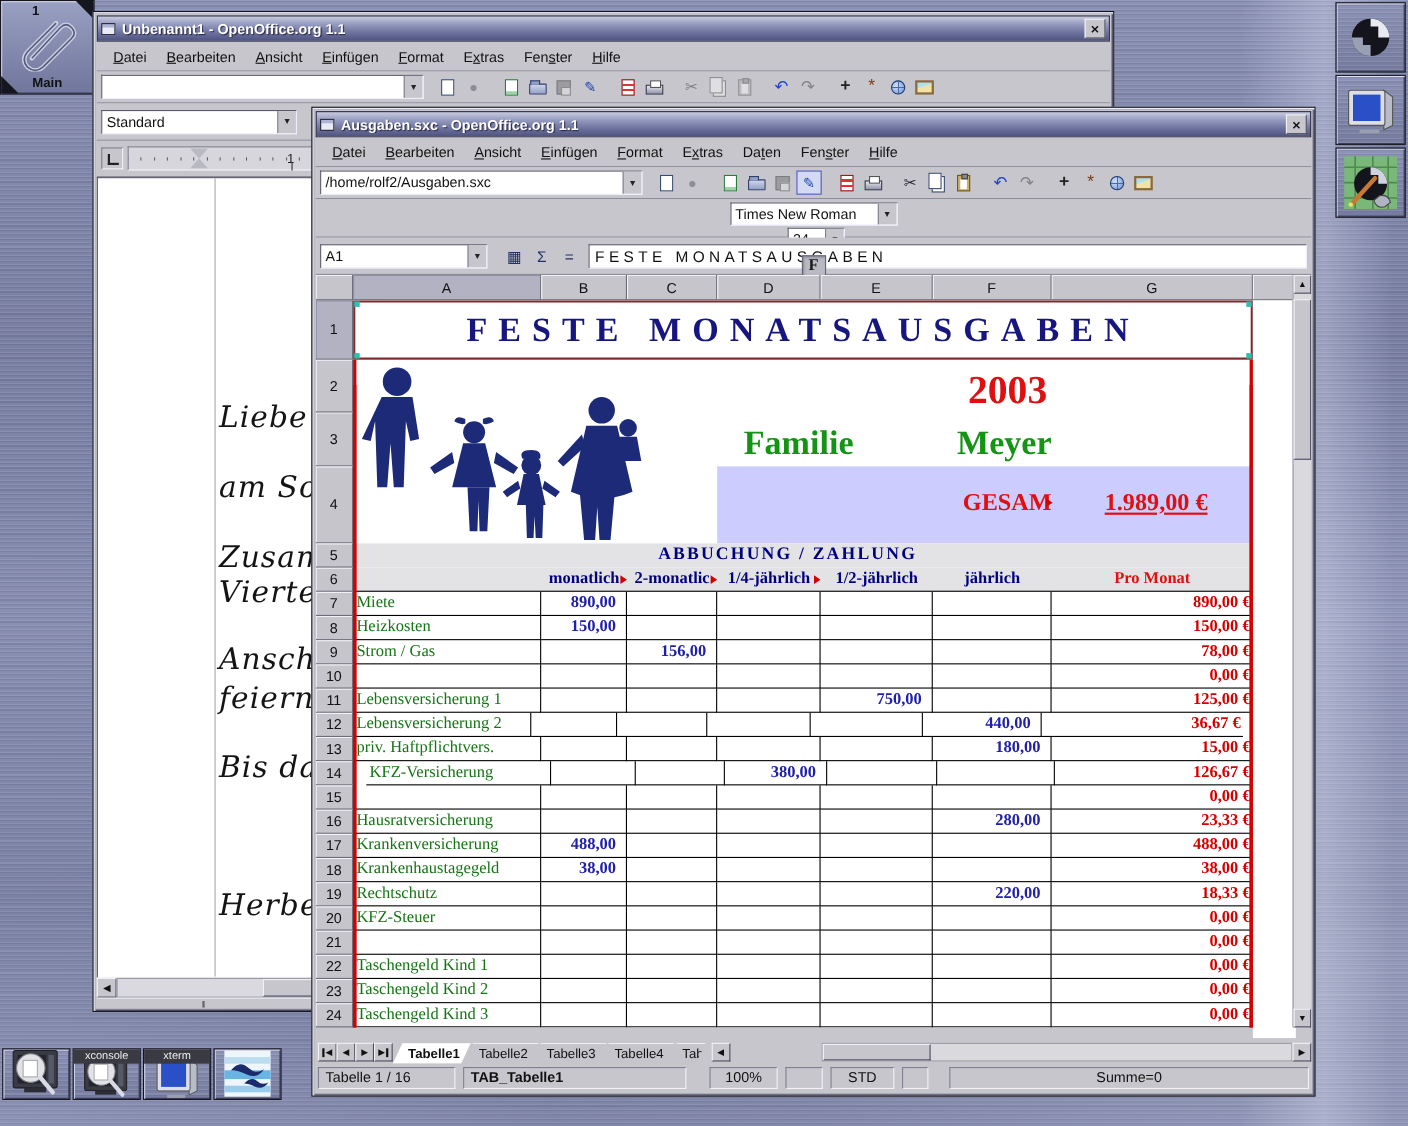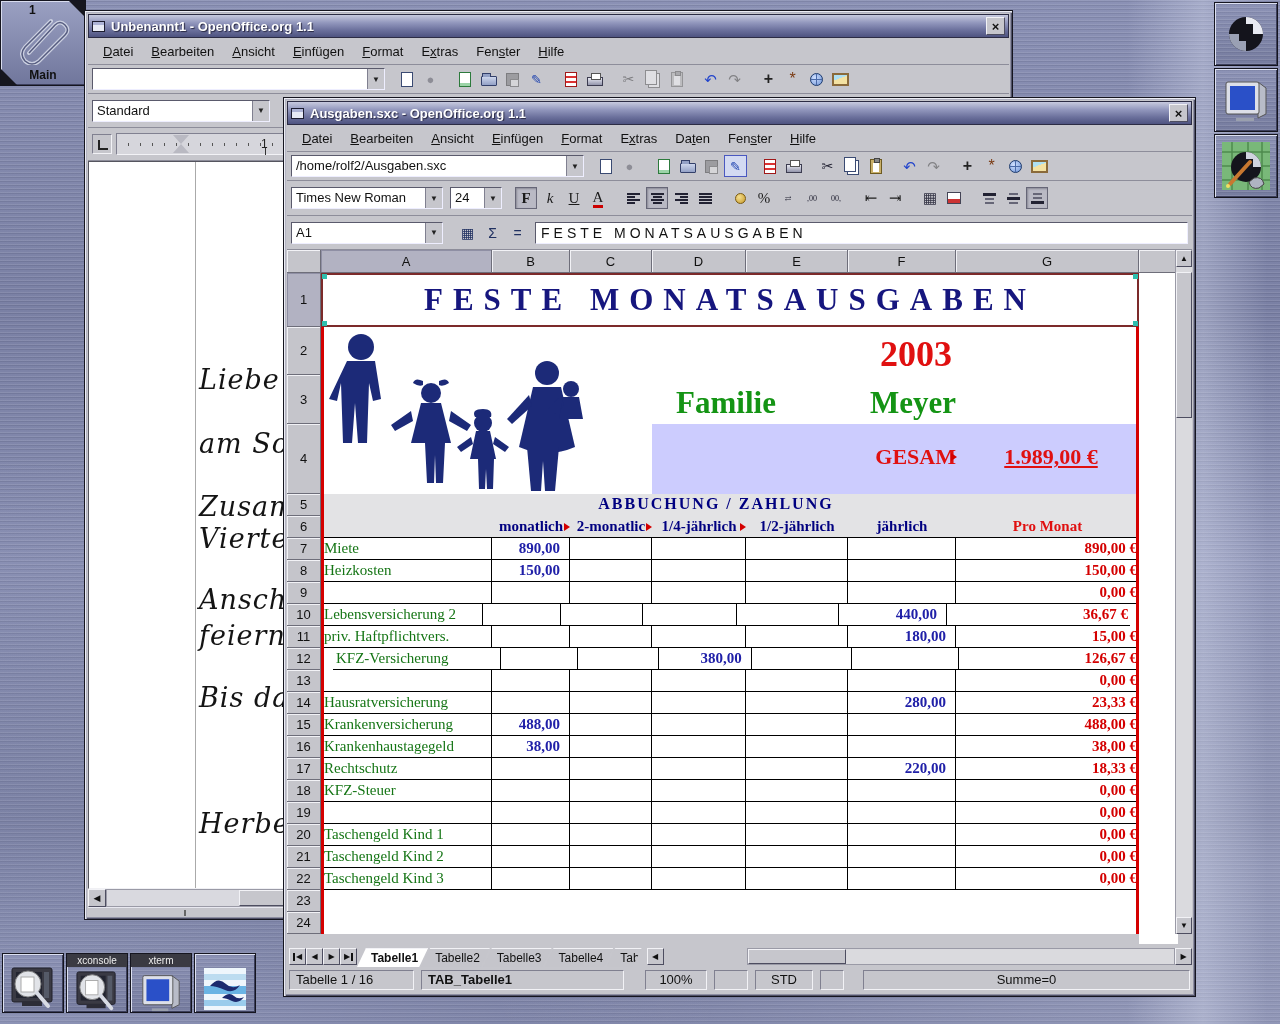--- a/index.html
+++ b/index.html
@@ -119,21 +119,21 @@
   .wtrack { flex:1; position:relative; background:#d9d9df; border:1px solid #9a9aa6; }
   .wthumb { position:absolute; left:132px; top:0; bottom:0; width:420px; background:#c6c6cc;
     border:1px solid; border-color:#f2f2f6 #4d4d60 #4d4d60 #f2f2f6; }
   .wstatus { height:9px; background:#c6c6cc; border-top:1px solid #e8e8f0; position:relative; }
   .wstatus::after { content:""; position:absolute; left:96px; top:2px; width:2px; height:6px; background:#666; }
 
   
   #calc-win { left:283px; top:97px; width:913px; height:900px; }
   #calc-win .inner { position:relative; width:100%; height:100%; display:flex; flex-direction:column; }
   .c-url { width:293px; margin-right:8px; }
-  .objbar { height:35px; }
+  .objbar { height:35px;flex-direction:column; }
   .font-combo { width:152px; } .size-combo { width:52px; margin-left:5px; }
   .fmtbtn { width:22px; height:22px; display:flex; align-items:center; justify-content:center;
     font-family:"Liberation Serif","DejaVu Serif",serif; font-size:15px; color:#1a1a1a;
     border:1px solid transparent; position:relative; }
   .fmtbtn.pressed { border:1px solid #667; background:#b9b9c4; box-shadow:inset 1px 1px 2px #8a8a96; }
   .fb-b { font-weight:bold; } .fb-i { font-style:italic; } .fb-u { text-decoration:underline; }
   .fb-a { border-bottom:0; }
   .fb-a .ltr { border-bottom:3px solid #c00; line-height:1; }
   .bars { display:block; width:13px; height:11px; background-repeat:no-repeat; }
   .al-l { background-image:linear-gradient(#223,#223),linear-gradient(#223,#223),linear-gradient(#223,#223),linear-gradient(#223,#223);
@@ -259,21 +259,21 @@
   .tri-bl { position:absolute; left:0; bottom:0; width:0; height:0; border-right:16px solid transparent; border-bottom:16px solid #16161e; }
   .pager svg { position:absolute; left:14px; top:12px; }
 
   .wharf { position:absolute; right:2px; top:2px; display:flex; flex-direction:column; gap:2px; }
   .wtile { width:64px; height:64px; position:relative;
     background:repeating-linear-gradient(180deg, rgba(255,255,255,.10) 0 1px, rgba(20,24,48,.08) 1px 2px, rgba(255,255,255,0) 2px 4px), linear-gradient(180deg,#8d93b6,#767c9f);
     border:1px solid #15151f; box-shadow:inset 1px 1px 0 #dde1f2, inset -1px -1px 0 #3c3f5c;
     display:flex; align-items:center; justify-content:center; }
 
   .dock { position:absolute; left:2px; top:953px; display:flex; gap:2px; }
-  .dtile { width:62px; height:60px; position:relative;
+  .dtile { width:62px; height:47px; position:relative;
     background:repeating-linear-gradient(180deg, rgba(255,255,255,.10) 0 1px, rgba(20,24,48,.08) 1px 2px, rgba(255,255,255,0) 2px 4px), linear-gradient(180deg,#8d93b6,#767c9f);
     border:1px solid #15151f; box-shadow:inset 1px 1px 0 #dde1f2, inset -1px -1px 0 #3c3f5c;
     display:flex; align-items:flex-end; justify-content:center; }
   .dlabel { position:absolute; left:0; right:0; top:0; height:13px; background:#3a3a42; color:#eee;
     font-size:10px; text-align:center; line-height:13px; }
 </style>
 </head>
 <body>
 
 <div id="desktop">
@@ -772,27 +772,45 @@
               <div class="drow">
                 <div class="dc lab" style="width: 171px;">Heizkosten</div>
                 <div class="dc num" style="width: 78px;">150,00</div>
                 <div class="dc num" style="width: 82px;"></div>
                 <div class="dc num" style="width: 94px;"></div>
                 <div class="dc num" style="width: 102px;"></div>
                 <div class="dc num" style="width: 108px;"></div>
                 <div class="dc eur" style="width: 183px;">150,00 €</div>
               </div>
               <div class="drow">
+                <div class="dc lab" style="width: 171px;">Strom / Gas</div>
+                <div class="dc num" style="width: 78px;"></div>
+                <div class="dc num" style="width: 82px;">156,00</div>
+                <div class="dc num" style="width: 94px;"></div>
+                <div class="dc num" style="width: 102px;"></div>
+                <div class="dc num" style="width: 108px;"></div>
+                <div class="dc eur" style="width: 183px;">78,00 €</div>
+              </div>
+              <div class="drow">
                 <div class="dc lab" style="width: 171px;"></div>
                 <div class="dc num" style="width: 78px;"></div>
                 <div class="dc num" style="width: 82px;"></div>
                 <div class="dc num" style="width: 94px;"></div>
                 <div class="dc num" style="width: 102px;"></div>
                 <div class="dc num" style="width: 108px;"></div>
                 <div class="dc eur" style="width: 183px;">0,00 €</div>
+              </div>
+              <div class="drow">
+                <div class="dc lab" style="width: 171px;">Lebensversicherung 1</div>
+                <div class="dc num" style="width: 78px;"></div>
+                <div class="dc num" style="width: 82px;"></div>
+                <div class="dc num" style="width: 94px;"></div>
+                <div class="dc num" style="width: 102px;">750,00</div>
+                <div class="dc num" style="width: 108px;"></div>
+                <div class="dc eur" style="width: 183px;">125,00 €</div>
               </div>
               <div class="drow">
                 <div class="dc lab" style="width: 162px;">Lebensversicherung 2</div>
                 <div class="dc num" style="width: 78px;"></div>
                 <div class="dc num" style="width: 82px;"></div>
                 <div class="dc num" style="width: 94px;"></div>
                 <div class="dc num" style="width: 102px;"></div>
                 <div class="dc num" style="width: 108px;">440,00</div>
                 <div class="dc eur" style="width: 183px;">36,67 €</div>
               </div>

